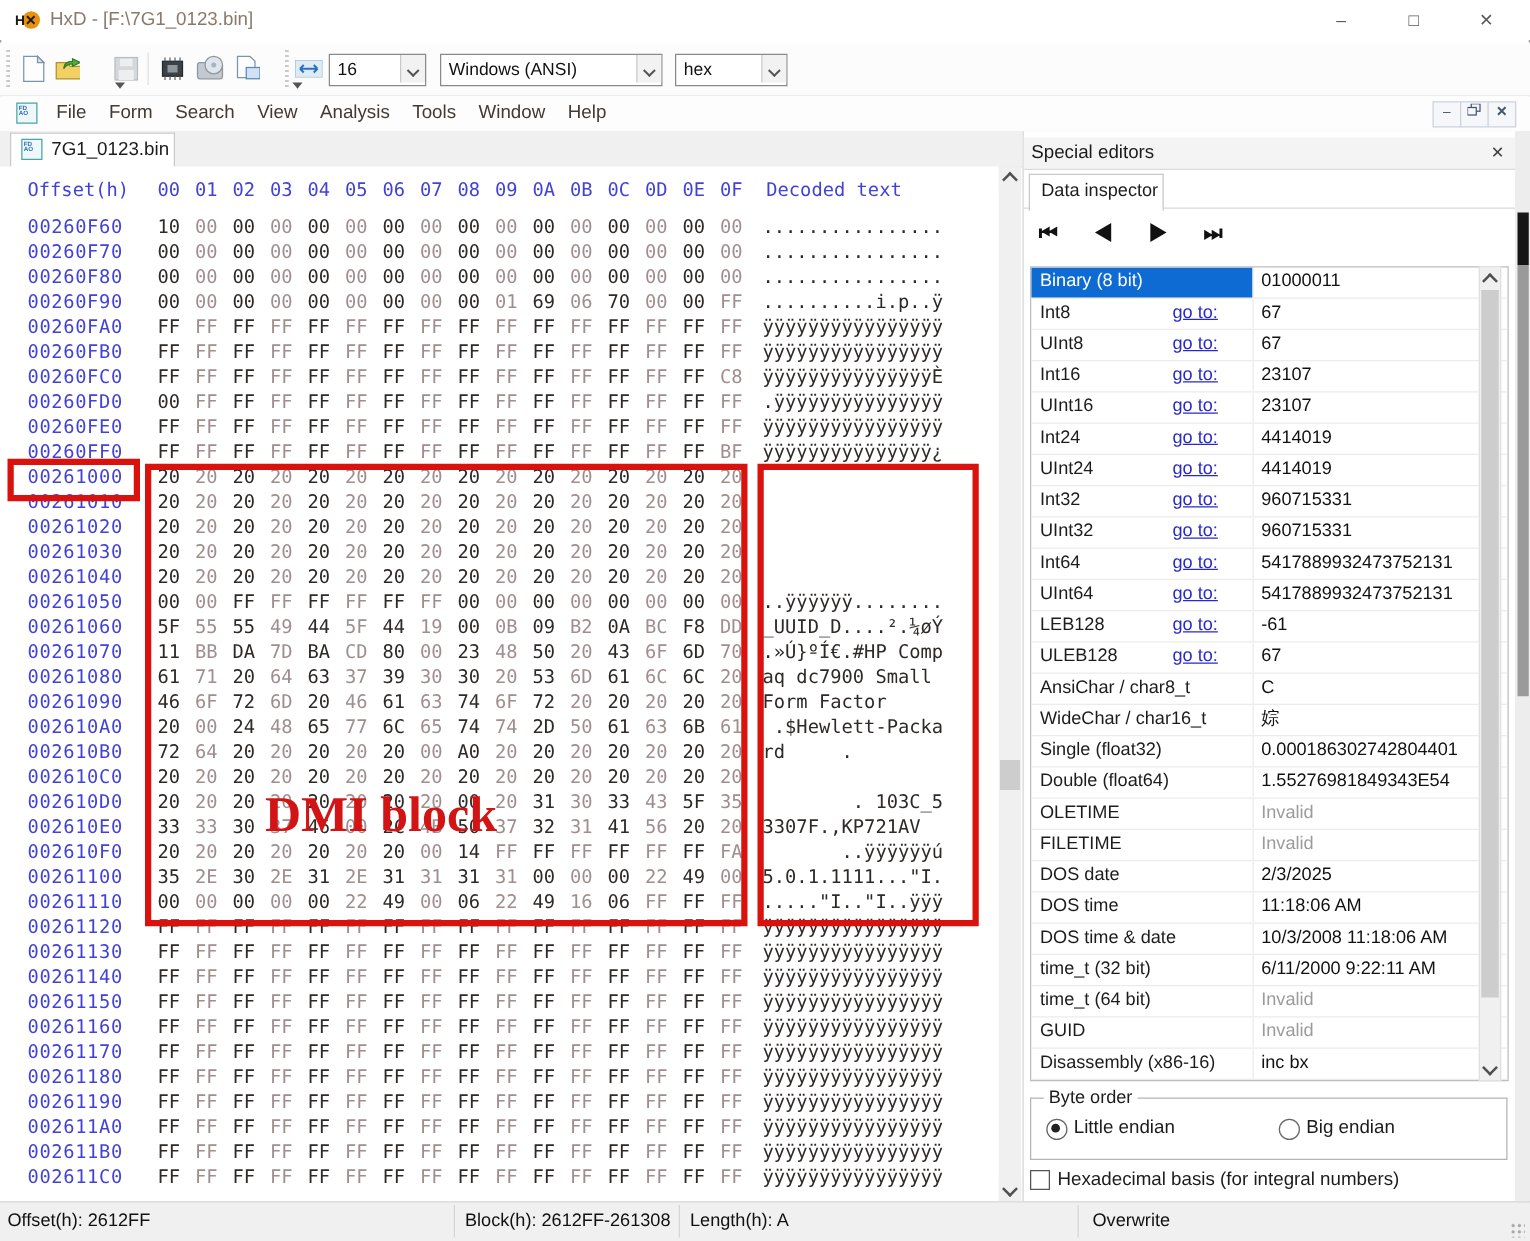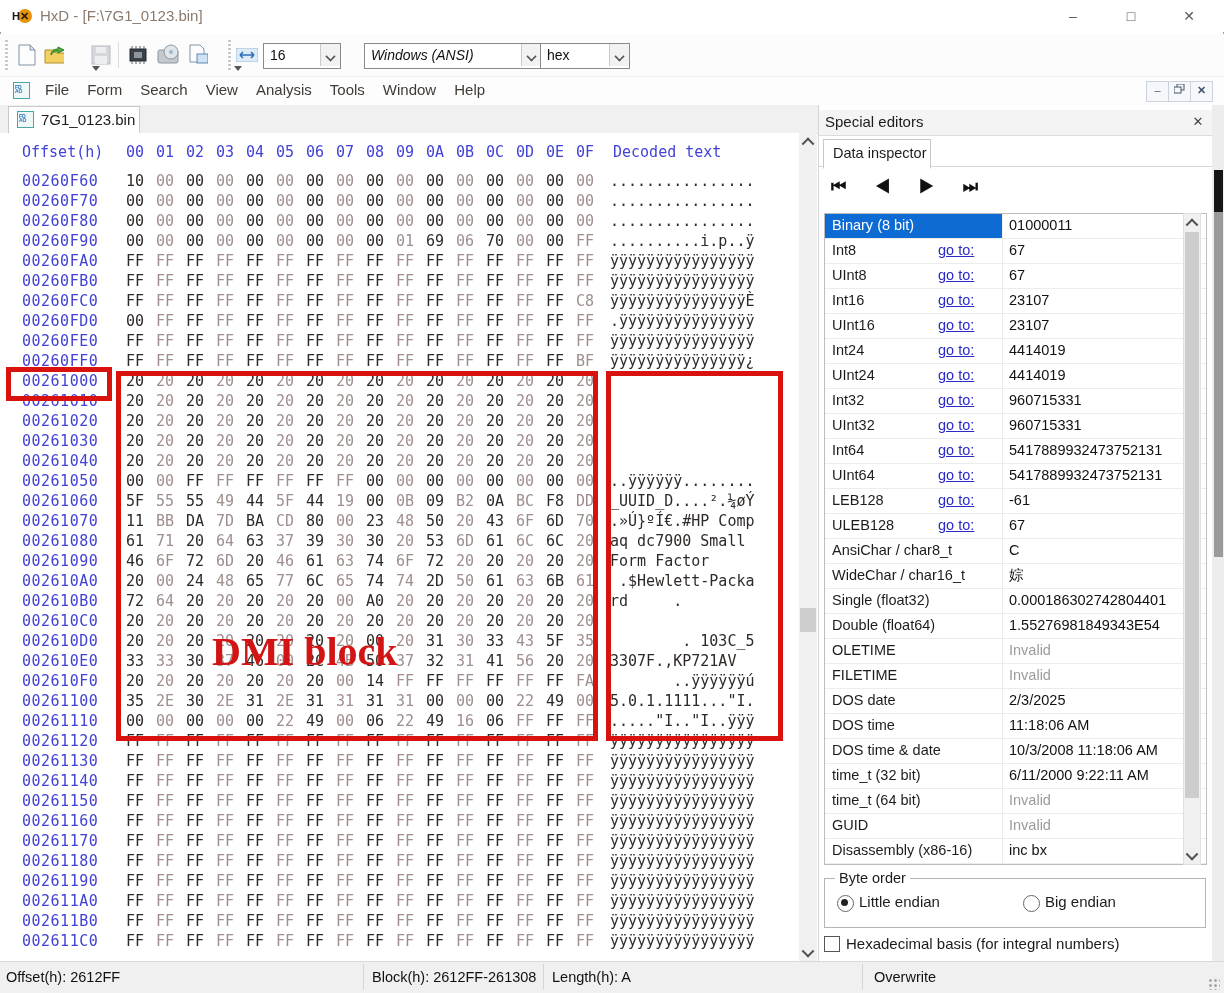--- a/index.html
+++ b/index.html
@@ -156,21 +156,21 @@
   <span class="tbtn" style="left:234px;width:26px;">
     <svg width="22" height="14">
         <rect x="0" y="0" width="22" height="14" fill="#ddebf7" stroke="#9dbcd8"></rect>
         <path d="M4 7 h14 M4 7 l3 -3 M4 7 l3 3 M18 7 l-3 -3 M18 7 l-3 3" stroke="#2c6fbd" stroke-width="1.6" fill="none"></path>
       </svg>
   </span>
   <span class="combo" style="left:263px;width:76px;">
     <span class="val">16</span>
     <span class="dd"></span>
   </span>
-  <span class="combo" style="left:364px;width:176px;font-style:italic;">
+  <span class="combo" style="left:352px;width:176px;">
     <span class="val">Windows (ANSI)</span>
     <span class="dd"></span>
   </span>
   <span class="combo" style="left:540px;width:88px;">
     <span class="val">hex</span>
     <span class="dd"></span>
   </span>
 </div>
 
 <div class="menubar">

